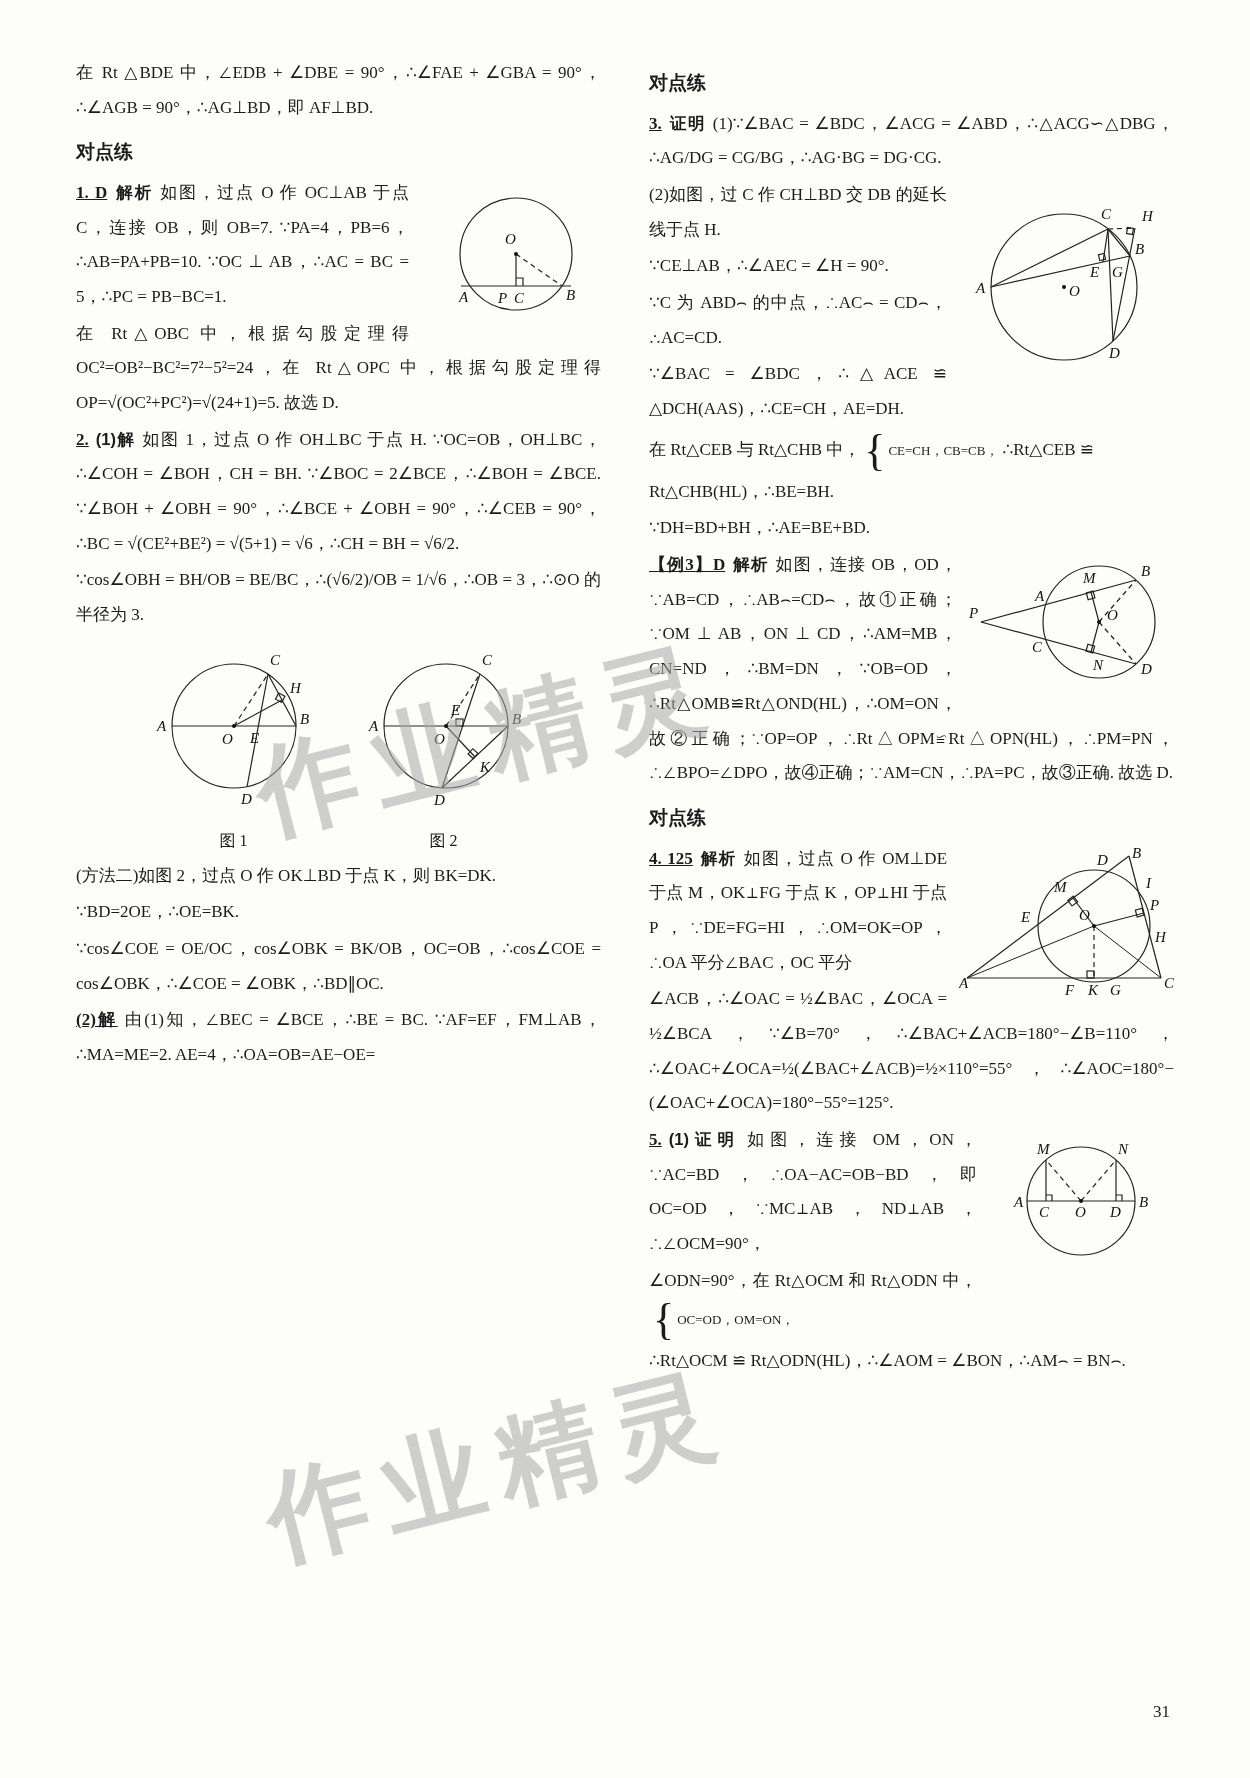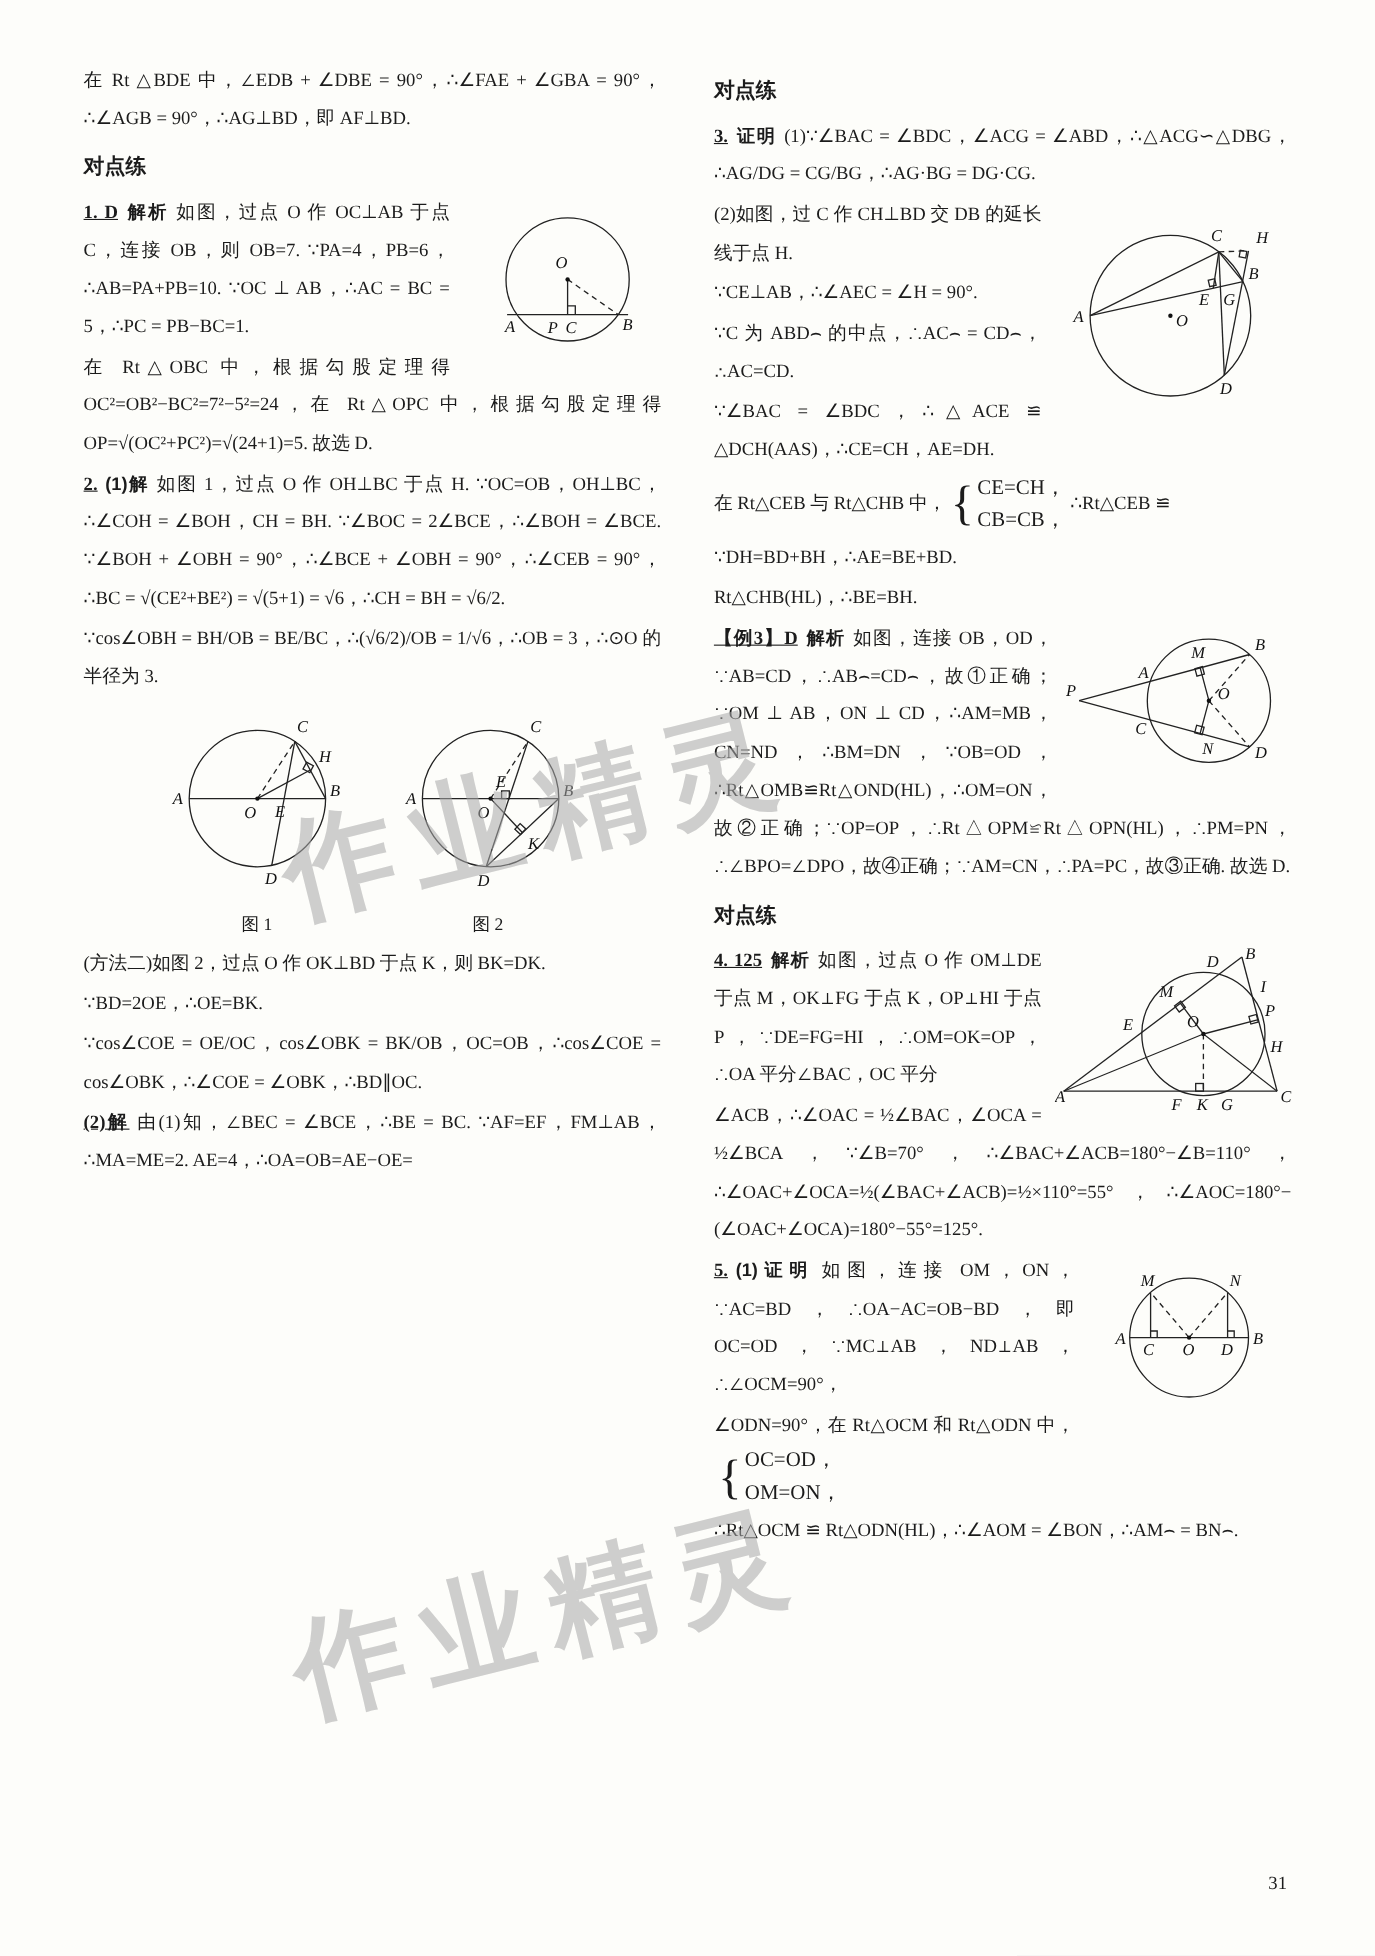--- a/index.html
+++ b/index.html
@@ -15,21 +15,21 @@
   .fig-row{display:flex;justify-content:center;align-items:flex-end;gap:30px;margin:8px 0 6px 0;}
   .fig-col{text-align:center;}
   .fig-caption{font-size:16px;line-height:1.5;text-align:center;}
   .dg line,.dg circle,.dg path,.dg rect,.dg polyline{stroke:#222;fill:none;stroke-width:1.2;}
   .dg .dash{stroke-dasharray:5 4;}
   .dg .thin{stroke-width:1;}
   .dg .dot{fill:#111;stroke:none;}
   .lbl{font-family:"Liberation Serif",serif;font-style:italic;font-size:15px;fill:#111;stroke:none;font-weight:normal;}
   .brace-group{display:inline-flex;align-items:center;vertical-align:middle;margin:0 4px;}
   .brace-char{font-size:44px;font-weight:normal;line-height:1;margin-right:3px;}
-  .brace-stack{display:inline-flex;flex-direction:column;line-height:1.55;font-size:19px;text-align:left;}
+  .brace-stack{display:inline-flex;flex-direction:row;line-height:1.55;font-size:13px;text-align:left;align-items:flex-end;}
   .watermark{position:absolute;font-family:"Liberation Sans",sans-serif;font-weight:bold;font-size:102px;
              letter-spacing:16px;color:#a9a9a9;opacity:.55;transform:rotate(-14deg);white-space:nowrap;
              pointer-events:none;z-index:4;}
   .wm1{left:252px;top:672px;}
   .wm2{left:262px;top:1398px;}
   .page-num{position:absolute;right:80px;bottom:56px;font-size:17px;z-index:2;}
 </style>
 </head>
 <body>
 
@@ -156,22 +156,22 @@
         <p><span>∵CE⊥AB，∴∠AEC = ∠H = 90°.</span></p>
         <p><span>∵C 为 ABD⌢ 的中点，∴AC⌢ = CD⌢，∴AC=CD.</span></p>
         <p><span>∵∠BAC = ∠BDC，∴△ACE ≌ △DCH(AAS)，∴CE=CH，AE=DH.</span></p>
         <p><span>在 Rt△CEB 与 Rt△CHB 中，</span><span class="brace-group">
               <span class="brace-char">{</span>
               <span class="brace-stack">
                 <span>CE=CH，</span>
                 <span>CB=CB，</span>
               </span>
             </span><span>∴Rt△CEB ≌</span></p>
+        <p><span>Rt△CHB(HL)，∴BE=BH.</span></p>
         <p><span>∵DH=BD+BH，∴AE=BE+BD.</span></p>
-        <p><span>Rt△CHB(HL)，∴BE=BH.</span></p>
       </div>
 
       <div>
         <svg class="fig-right dg" width="205" height="140" viewBox="0 0 205 140">
           <g>
             <circle cx="130" cy="68" r="56"></circle>
             <line x1="12" y1="68" x2="167" y2="26"></line>
             <line x1="12" y1="68" x2="167" y2="110"></line>
             <line x1="130" y1="68" x2="122" y2="38"></line>
             <line x1="130" y1="68" x2="122" y2="98"></line>

